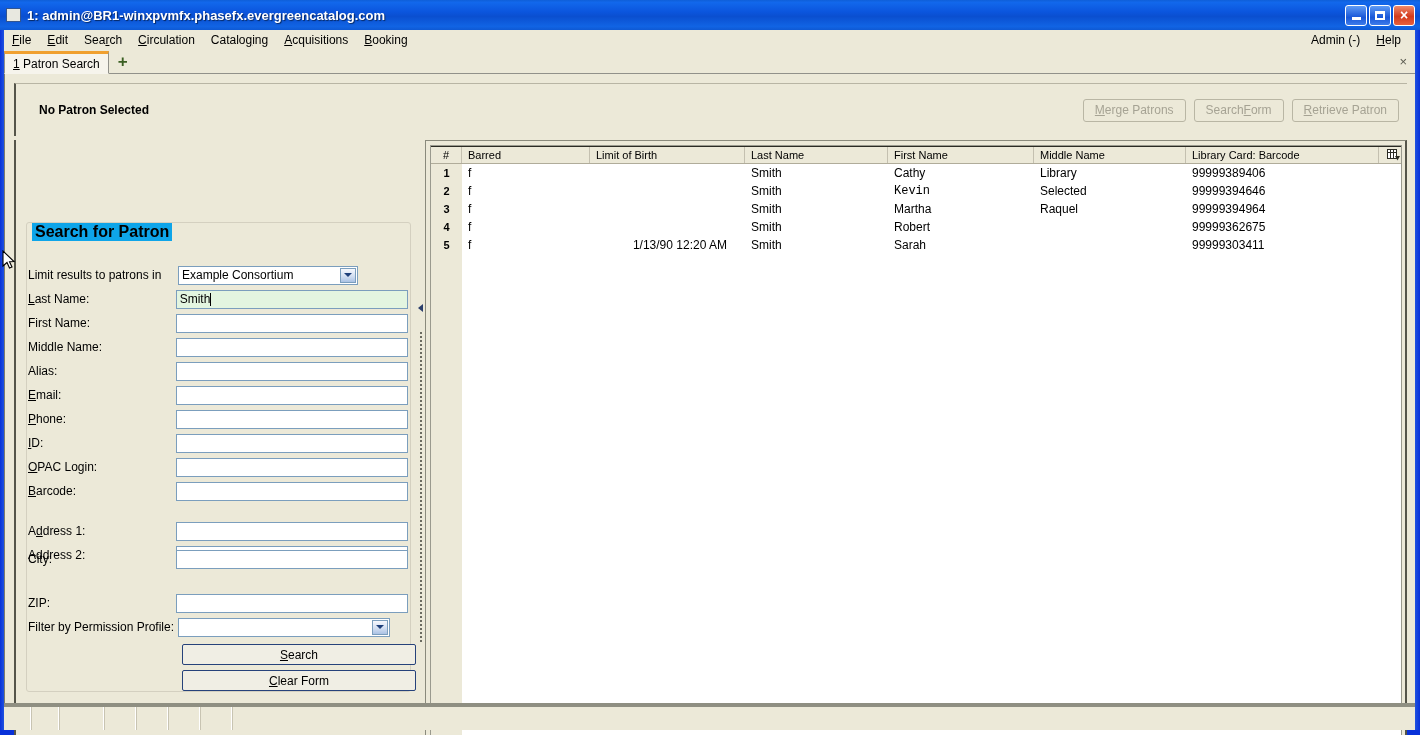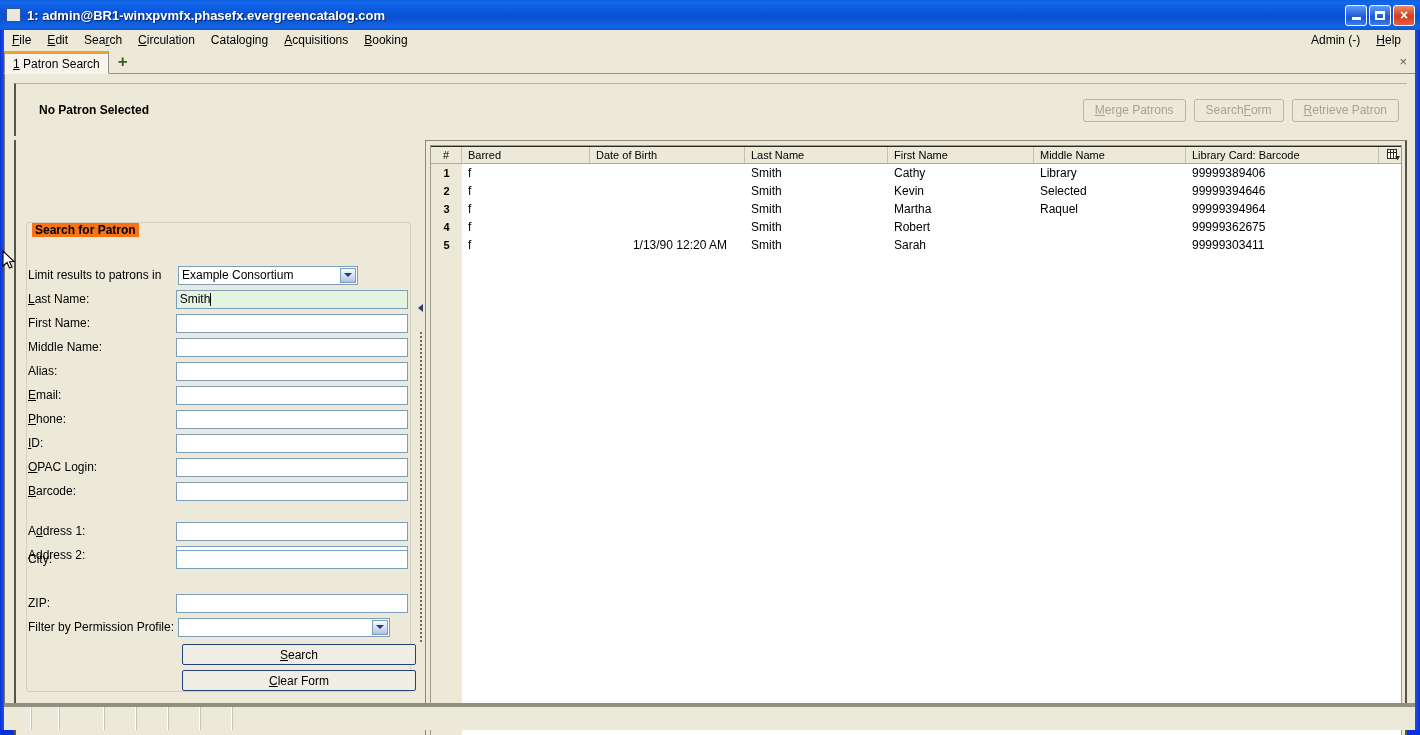--- a/index.html
+++ b/index.html
@@ -134,22 +134,22 @@
     border-bottom: 2px solid #55554a;
   }
   .groupbox {
     position: absolute; left: 10px; top: 82px;
     width: 385px; height: 470px;
     border: 1px solid #d4d0c0; border-radius: 3px;
     background: transparent;
   }
   .group-legend {
     position: absolute; left: 16px; top: 83px;
-    background: #f97316; padding: 0 3px;
-    font-size: 12px; font-weight: bold; color: #000;
+    background: #0ea5e9; padding: 0 3px;
+    font-size: 16px; font-weight: bold; color: #000;
     z-index: 3;
   }
   .frow {
     position: absolute; display: flex; align-items: center;
     left: 12px; width: 380px; height: 22px;
   }
   .flabel { width: 150px; font-size: 12px; color: #000; }
   .flabel u { text-decoration: underline; }
   .finput {
     width: 236px; height: 19px;
@@ -453,21 +453,21 @@
       <div class="split-grip"></div>
       <div class="split-arrow-bot"></div>
     </div>
 
     <div class="right-panel">
       <div class="table-wrap">
 
         <div class="thead">
           <div class="th num" style="width:31px;">#</div>
           <div class="th" style="width:128px;">Barred</div>
-          <div class="th" style="width:155px;">Date of Birth</div>
+          <div class="th" style="width:155px;">Limit of Birth</div>
           <div class="th" style="width:143px;">Last Name</div>
           <div class="th" style="width:146px;">First Name</div>
           <div class="th" style="width:152px;">Middle Name</div>
           <div class="th" style="width:193px;">Library Card: Barcode</div>
           <div class="th colpick">
             <svg width="13" height="12" viewBox="0 0 13 12">
               <rect x="0.5" y="0.5" width="9" height="9" fill="#ffffff" stroke="#2b2b24"></rect>
               <line x1="0.5" y1="3.5" x2="9.5" y2="3.5" stroke="#2b2b24"></line>
               <line x1="3.5" y1="0.5" x2="3.5" y2="9.5" stroke="#2b2b24"></line>
               <line x1="6.5" y1="0.5" x2="6.5" y2="9.5" stroke="#2b2b24"></line>
@@ -488,21 +488,21 @@
               <div class="td" style="width:146px;">Cathy</div>
               <div class="td" style="width:152px;">Library</div>
               <div class="td" style="width:193px;">99999389406</div>
             </div>
 
             <div class="trow">
               <div class="td num" style="width:31px;">2</div>
               <div class="td" style="width:128px;">f</div>
               <div class="td" style="width:155px;justify-content:flex-end;padding-right:18px;"></div>
               <div class="td" style="width:143px;">Smith</div>
-              <div class="td" style="width:146px;">Kevin</div>
+              <div class="td" style="width:146px;font-family:Liberation Mono, monospace;">Kevin</div>
               <div class="td" style="width:152px;">Selected</div>
               <div class="td" style="width:193px;">99999394646</div>
             </div>
 
             <div class="trow">
               <div class="td num" style="width:31px;">3</div>
               <div class="td" style="width:128px;">f</div>
               <div class="td" style="width:155px;justify-content:flex-end;padding-right:18px;"></div>
               <div class="td" style="width:143px;">Smith</div>
               <div class="td" style="width:146px;">Martha</div>

